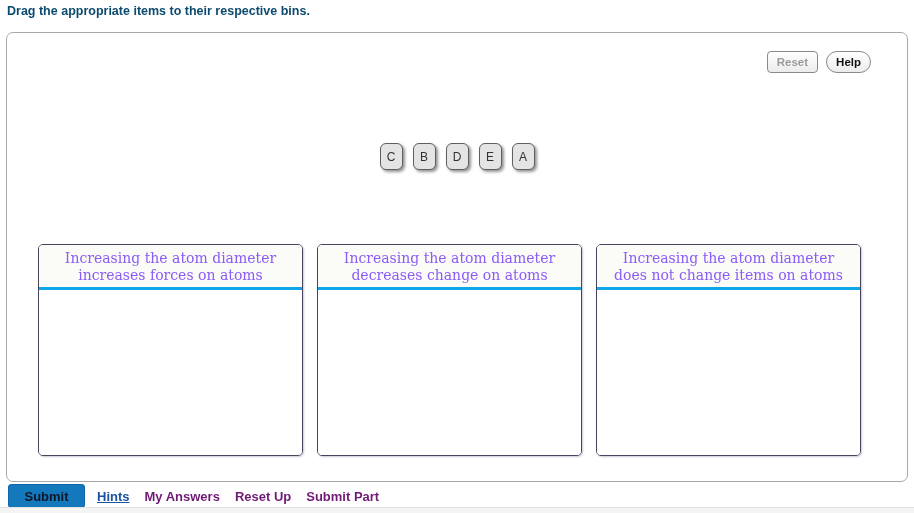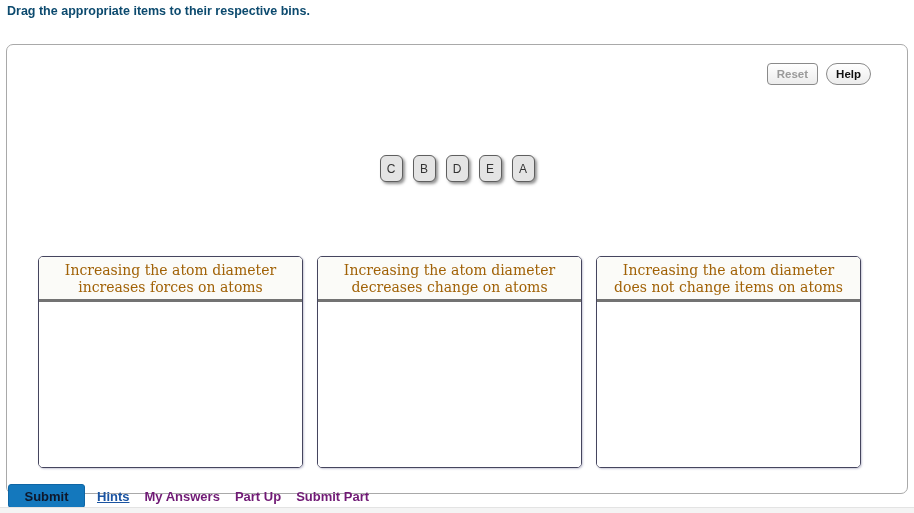--- a/index.html
+++ b/index.html
@@ -7,21 +7,21 @@
     width:914px; height:513px; position:relative; overflow:hidden;
     background:#ffffff; font-family:"Liberation Sans", sans-serif;
   }
 
   .instruction {
     position:absolute; left:7px; top:4px;
     font-size:12.5px; font-weight:bold; color:#0c4a6e;
   }
 
   .panel {
-    position:absolute; left:6px; top:44px; width:902px; height:450px;
+    position:absolute; left:6px; top:32px; width:902px; height:450px;
     border:1px solid #a9a9a9; border-radius:7px; background:#fff;
     box-sizing:border-box;
   }
 
   .top-buttons {
     position:absolute; top:18px; right:36px; display:flex; gap:8px;
   }
   .mini-btn {
     height:22px; padding:0 9px; border:1px solid #8a8a8a; border-radius:4px;
     background:linear-gradient(#ffffff, #ececec);
@@ -48,24 +48,24 @@
     display:flex; gap:14px;
   }
   .bin {
     width:265px; height:212px; box-sizing:border-box;
     border:1px solid #45455e; border-radius:5px; background:#fff;
     box-shadow:1px 1px 2px rgba(100,100,140,0.35);
     overflow:hidden;
   }
   .bin-header {
     background:#fbfbf8;
-    border-bottom:3px solid #737373;
+    border-bottom:3px solid #0ea5e9;
     text-align:center; padding:5px 2px 4px;
     font-family:"DejaVu Serif", "Liberation Serif", serif;
-    font-size:14px; line-height:16.5px; color:#a16207;
+    font-size:14px; line-height:16.5px; color:#8b5cf6;
     white-space:nowrap;
   }
   .bin-body { height:100%; background:#fff; }
 
   .submit-btn {
     position:absolute; left:8px; top:484px; width:77px; height:24px;
     background:#1478bd; border:1px solid #0f66a5; border-radius:3px;
     color:#0f172a; font-family:"Liberation Sans", sans-serif;
     font-weight:bold; font-size:13px; cursor:pointer;
   }
@@ -129,17 +129,17 @@
     </div>
 
   </div>
 </div>
 
 <button class="submit-btn">Submit</button>
 
 <div class="footer-links">
   <a class="footer-link link-hints">Hints</a>
   <a class="footer-link link-gray">My Answers</a>
-  <a class="footer-link link-gray">Part Up</a>
+  <a class="footer-link link-gray">Reset Up</a>
   <a class="footer-link link-gray">Submit Part</a>
 </div>
 
 <div class="bottom-strip"></div>
 
 </body></html>

